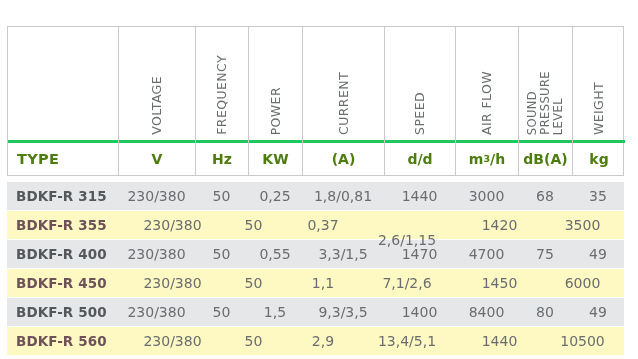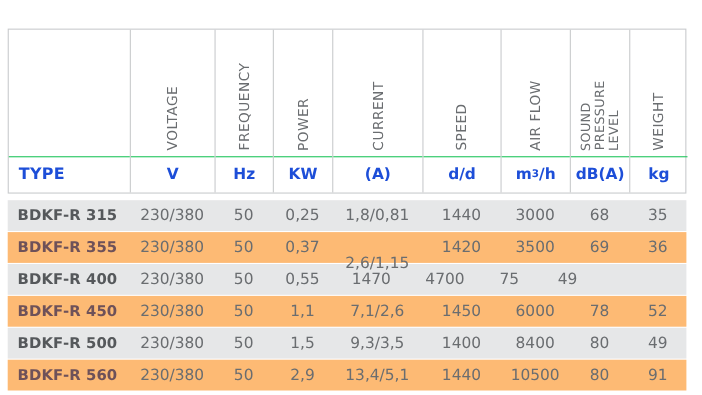--- a/index.html
+++ b/index.html
@@ -67,27 +67,27 @@
     align-items: flex-end;
     justify-content: center;
     padding-bottom: 5px;
     gap: 0px;
     overflow: hidden;
   }
   .vert-multi .vert-label { font-size: 11.5px; }
 
   .unit-zone {
     flex: 0 0 32px;
-    border-top: 1px solid #22c55e;
+    border-top: 3px solid #22c55e;
     display: flex;
     align-items: center;
     justify-content: center;
     font-size: 14px;
     font-weight: bold;
-    color: #1d4ed8;
+    color: #4d7c0f;
   }
   .unit-zone.type-unit {
     justify-content: flex-start;
     padding-left: 9px;
     font-size: 14.5px;
     letter-spacing: 0.3px;
   }
   .unit-zone sup {
     font-size: 9.5px;
     vertical-align: super;
@@ -101,21 +101,21 @@
     top: 182px;
     width: 617px;
   }
   .row {
     display: flex;
     height: 28px;
     margin-bottom: 1px;
     align-items: center;
   }
   .row.gray { background: #e6e7e8; }
-  .row.pink { background: #fdba74; }
+  .row.pink { background: #fef9c3; gap: 16px; }
 
   .cell {
     box-sizing: border-box;
     display: flex;
     align-items: center;
     justify-content: center;
     font-size: 14px;
     color: #6a6d70;
     white-space: nowrap;
   }
@@ -216,20 +216,21 @@
         <div class="cell" style="flex: 0 0 71px;">1420</div>
         <div class="cell" style="flex: 0 0 63px;">3500</div>
         <div class="cell" style="flex: 0 0 54px;">69</div>
         <div class="cell" style="flex: 0 0 52px;">36</div>
       </div>
       <div class="row gray">
         <div class="cell type-cell" style="flex: 0 0 111px;">BDKF-R 400</div>
         <div class="cell" style="flex: 0 0 77px;">230/380</div>
         <div class="cell" style="flex: 0 0 53px;">50</div>
         <div class="cell" style="flex: 0 0 54px;">0,55</div>
+        <div class="cell" style="flex: 0 0 82px;">3,3/1,5</div>
         <div class="cell" style="flex: 0 0 71px;">1470</div>
         <div class="cell" style="flex: 0 0 63px;">4700</div>
         <div class="cell" style="flex: 0 0 54px;">75</div>
         <div class="cell" style="flex: 0 0 52px;">49</div>
       </div>
       <div class="row pink">
         <div class="cell type-cell" style="flex: 0 0 111px;">BDKF-R 450</div>
         <div class="cell" style="flex: 0 0 77px;">230/380</div>
         <div class="cell" style="flex: 0 0 53px;">50</div>
         <div class="cell" style="flex: 0 0 54px;">1,1</div>

